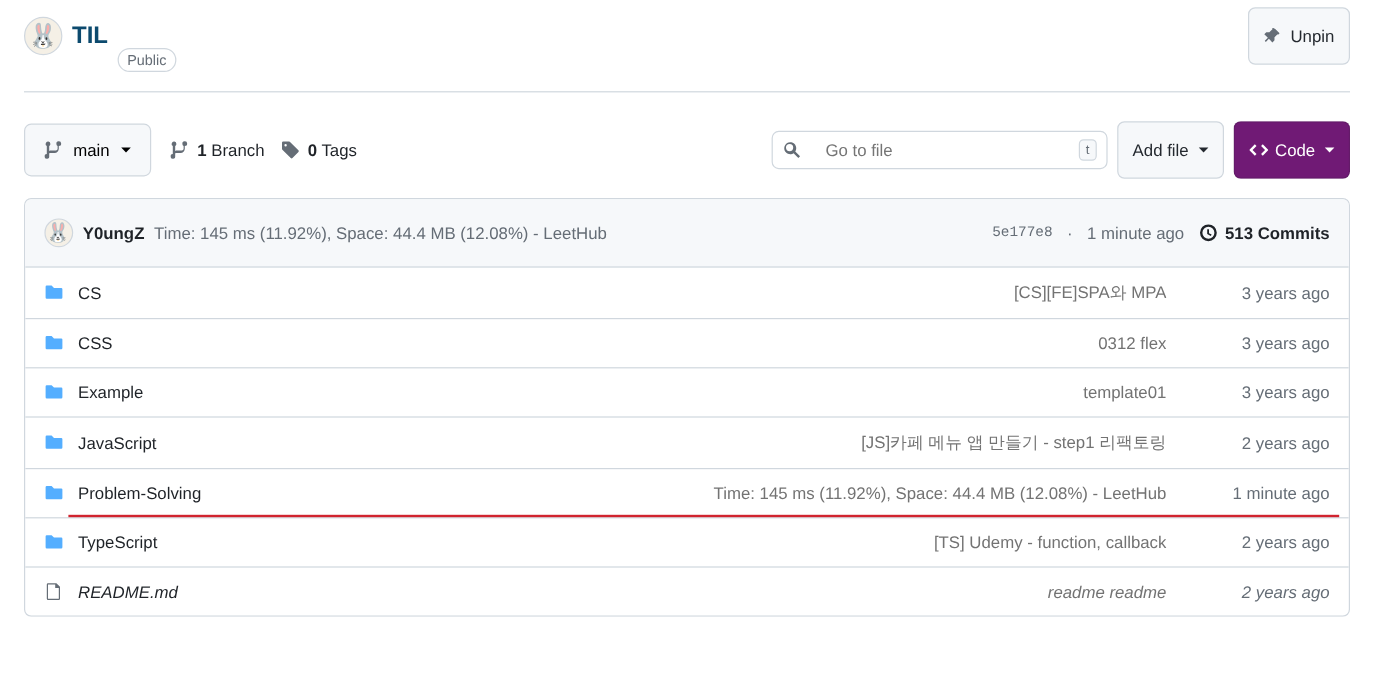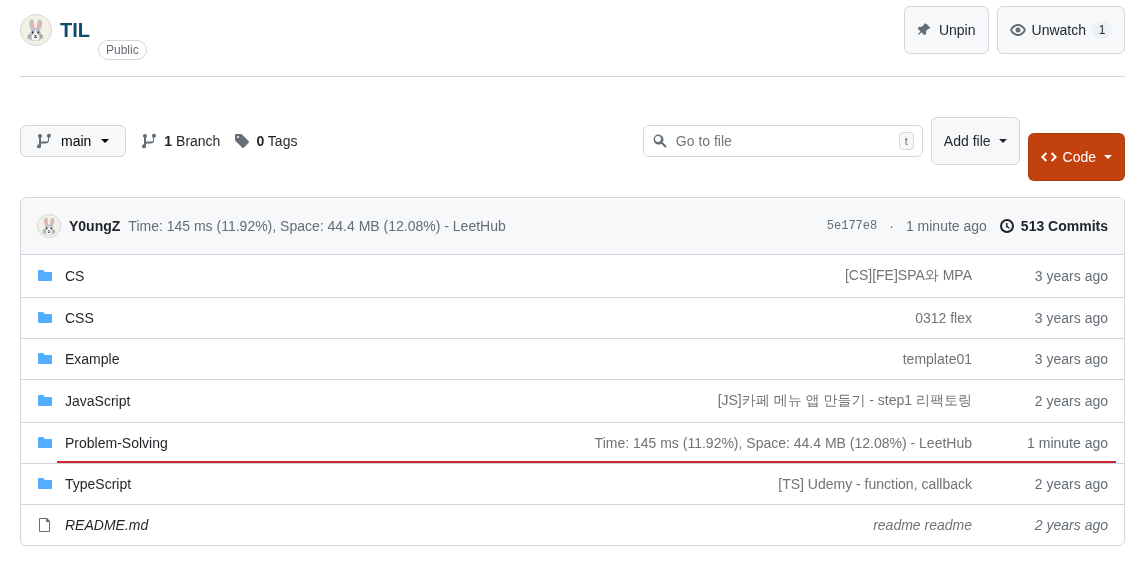--- a/index.html
+++ b/index.html
@@ -60,24 +60,23 @@
       border: 1px solid #d0d7de;
       border-radius: 6px;
       background: #f6f8fa;
       color: #24292f;
       cursor: pointer;
       font-weight: 500;
       height: 48px;
     }
     .btn svg { fill: #656d76; }
     .btn-primary {
-      background: #c2410c;
+      background: #701a75;
       color: #fff;
       border-color: rgba(31,35,40,0.15);
-      margin-top: 32px;
     }
     .btn-primary svg { fill: #fff; }
     .counter {
       background: #eef1f4;
       border-radius: 50%;
       padding: 0 6px;
       font-size: 12px;
       color: #24292f;
       min-width: 20px;
       text-align: center;
@@ -112,21 +111,21 @@
     .branch-btn {
       display: inline-flex;
       align-items: center;
       gap: 8px;
       padding: 5px 16px;
       font-size: 14px;
       border: 1px solid #d0d7de;
       border-radius: 6px;
       background: #f6f8fa;
       font-weight: 500;
-      height: 32px;
+      height: 44px;
       cursor: pointer;
     }
     .stats {
       display: flex;
       align-items: center;
       gap: 14px;
     }
     .stat-link {
       display: inline-flex;
       align-items: center;
@@ -138,21 +137,21 @@
     .stat-link svg { fill: #656d76; }
     .search-box {
       display: flex;
       align-items: center;
       border: 1px solid #d0d7de;
       border-radius: 6px;
       padding: 0 8px;
       width: 280px;
       height: 32px;
       background: #fff;
-      gap: 8px;
+      gap: 20px;
     }
     .search-box input {
       border: none;
       outline: none;
       flex: 1;
       font-size: 14px;
       color: #656d76;
     }
     .kbd {
       border: 1px solid #d0d7de;
@@ -272,27 +271,20 @@
     <div class="avatar">🐰</div>
     <span class="repo-name">TIL</span>
     <span class="badge">Public</span>
   </div>
   <div class="header-right">
     <button class="btn">
       <svg width="16" height="16" viewBox="0 0 16 16">
           <path d="M10.5 1.5l4 4-1.5 1.5-.5-.5-3 3v3l-2 2-3.5-3.5L1 14l-1-1 3-3L-.5 6.5l2-2h3l3-3-.5-.5L8.5.5l2 1z" transform="translate(1,1) scale(0.85)"></path>
         </svg>
       <span>Unpin</span>
-    </button>
-    <button class="btn">
-      <svg width="16" height="16" viewBox="0 0 16 16">
-          <path d="M8 2c3.5 0 6.5 2.5 8 6-1.5 3.5-4.5 6-8 6S1.5 11.5 0 8c1.5-3.5 4.5-6 8-6zm0 2C5.5 4 3.3 5.7 2 8c1.3 2.3 3.5 4 6 4s4.7-1.7 6-4c-1.3-2.3-3.5-4-6-4zm0 1.5A2.5 2.5 0 118 10.5 2.5 2.5 0 018 5.5z"></path>
-        </svg>
-      <span>Unwatch</span>
-      <span class="counter">1</span>
     </button>
   </div>
 </div>
 
 <div class="nav-row">
   <div class="nav-left">
     <button class="branch-btn">
       <svg width="16" height="16" viewBox="0 0 16 16" fill="#656d76">
           <path d="M5 3a2 2 0 10-3 1.7V11.3A2 2 0 104 13v-2c0-.3.2-.5.5-.5h4A3.5 3.5 0 0012 7V4.7A2 2 0 1010 3a2 2 0 001 1.7V7a1.5 1.5 0 01-1.5 1.5h-4c-.5 0-1 .1-1.5.4V4.7A2 2 0 005 3z"></path>
         </svg>

